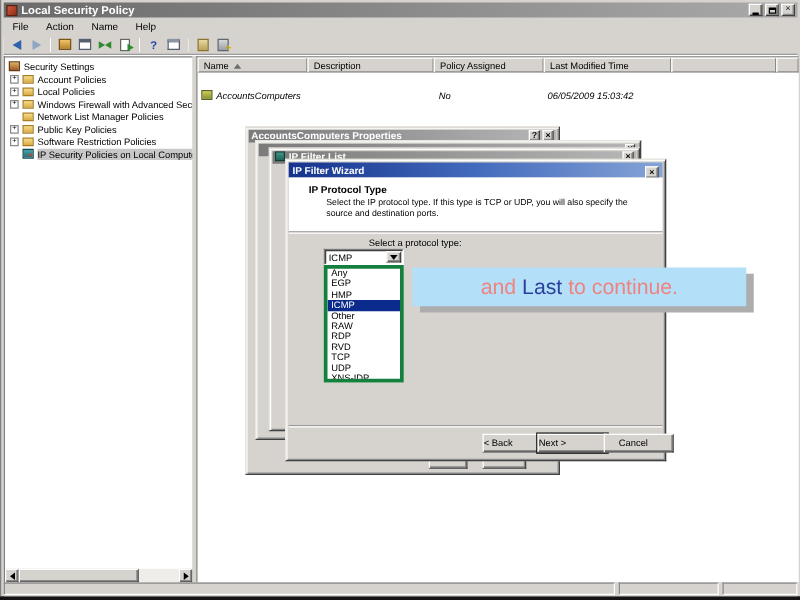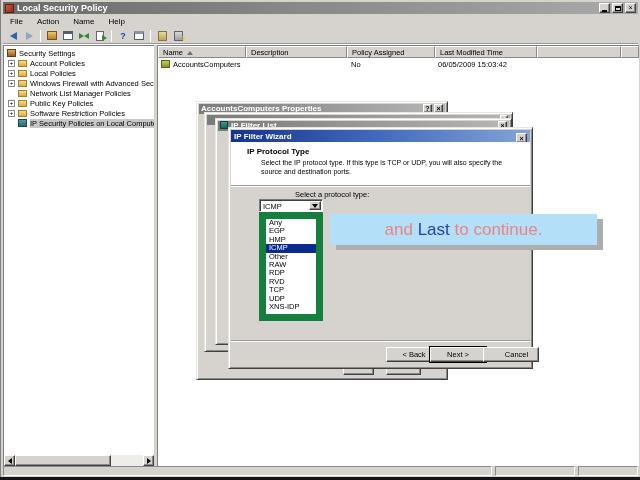--- a/index.html
+++ b/index.html
@@ -62,21 +62,21 @@
 
   .list-pane { position:absolute; left:156px; top:45px; width:482px; height:421px; background:#fff;
                border-top:1px solid #808080; border-left:1px solid #808080; overflow:hidden; }
   .lheader { position:absolute; left:0; top:0; right:0; height:12px; display:flex; }
   .hcell { font-size:7.5px; color:#000; padding:1px 0 0 4px; white-space:nowrap; overflow:hidden;
            background:#d6d3ce; border-top:1px solid #fff; border-left:1px solid #fff;
            border-right:1px solid #8a8a8a; border-bottom:1px solid #8a8a8a; }
   .sort-asc { display:inline-block; width:0; height:0; border-left:3px solid transparent;
               border-right:3px solid transparent; border-bottom:4px solid #6e6e6e; margin-left:4px; }
   .lrow { position:absolute; left:0; top:13px; right:0; height:11px; font-size:7.5px; white-space:nowrap; }
-  .lrow span { position:absolute; top:1px; }
+  .lrow span { position:absolute; top:13px;font-style:italic; }
   .licon { position:absolute; left:3px; top:1px; width:9px; height:8px;
            background:linear-gradient(#c9cf55,#8a922e); border:1px solid #5d641c; }
 
   .statusbar { position:absolute; left:2px; top:466px; right:2px; height:11px; background:#d6d3ce; display:flex; gap:3px; }
   .spane { border-top:1px solid #8a8a8a; border-left:1px solid #8a8a8a; border-right:1px solid #fff;
            border-bottom:1px solid #fff; height:10px; }
 
   
   .hscroll { position:absolute; left:0px; bottom:0px; width:150px; height:11px; background:#efede9; display:flex; }
   .sbtn { width:11px; height:11px; flex:0 0 auto; display:flex; align-items:center; justify-content:center; }
@@ -100,26 +100,26 @@
   .wiz-head .h { position:absolute; left:16px; top:5px; font-size:8px; font-weight:bold; color:#000; }
   .wiz-head .d { position:absolute; left:30px; font-size:7px; color:#000; white-space:nowrap; }
 
   .combo { position:absolute; left:30px; top:71px; width:64px; height:13px; background:#fff;
            border:1px solid #7a7a7a; border-right-color:#fff; border-bottom-color:#fff;
            box-shadow:inset 1px 1px 0 #404040; font-size:7.5px; }
   .combo .val { position:absolute; left:3px; top:2px; }
   .combo .drop { position:absolute; right:1px; top:1px; width:12px; height:9px; display:flex;
                  align-items:center; justify-content:center; }
   .tri-d { border-left:3px solid transparent; border-right:3px solid transparent; border-top:4px solid #000; }
-  .optlist { position:absolute; left:30px; top:84px; width:64px; height:109px; background:#fff;
-             border:7px solid #15803d; z-index:5; overflow:hidden; }
+  .optlist { position:absolute; left:30px; top:84px; width:64px; height:94px; background:#fff;
+             border:3px solid #15803d; z-index:5; overflow:hidden; }
   .opt { height:8.4px; line-height:8.4px; font-size:7.5px; padding-left:3px; color:#000; white-space:nowrap; }
   .opt.on { background:#0a2a8c; color:#fff; }
 
-  .wbutton { position:absolute; top:219px; width:56px; height:15px; font-size:7.5px; text-align:center;
+  .wbutton { position:absolute; top:219px; width:56px; height:15px; font-size:7.5px; text-align:left;
              line-height:13px; color:#000; }
   .focus-ring { box-shadow:0 0 0 1px #000, inset -1px -1px 0 #8a8a8a; }
 
   .caption { position:absolute; left:330px; top:214px; width:267px; height:31px; background:#b3dff8;
              z-index:50; display:flex; align-items:center; justify-content:center;
              font-size:17px; box-shadow:6px 5px 0 #adadad; white-space:pre; }
   .cap-red { color:#ef837f; }
   .cap-blue { color:#2b3f9f; }
 </style>
 </head>

